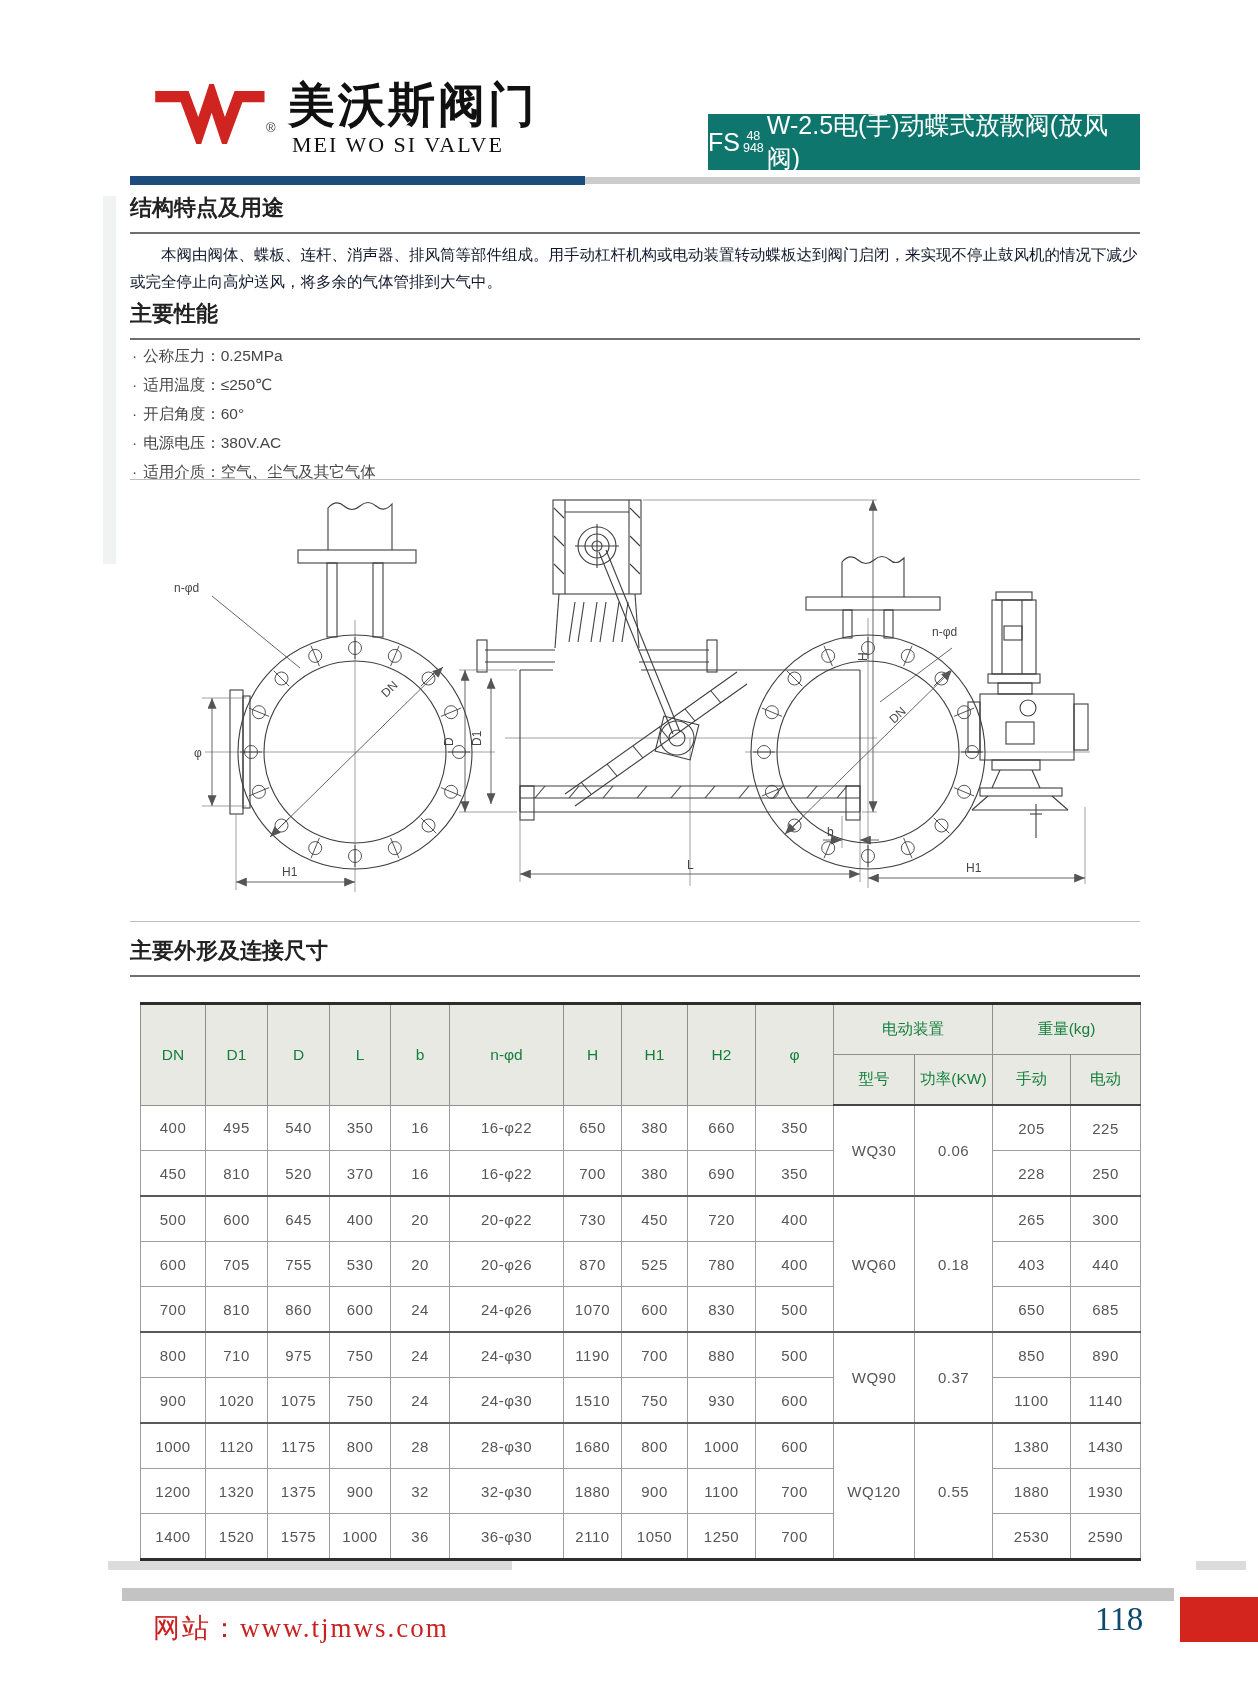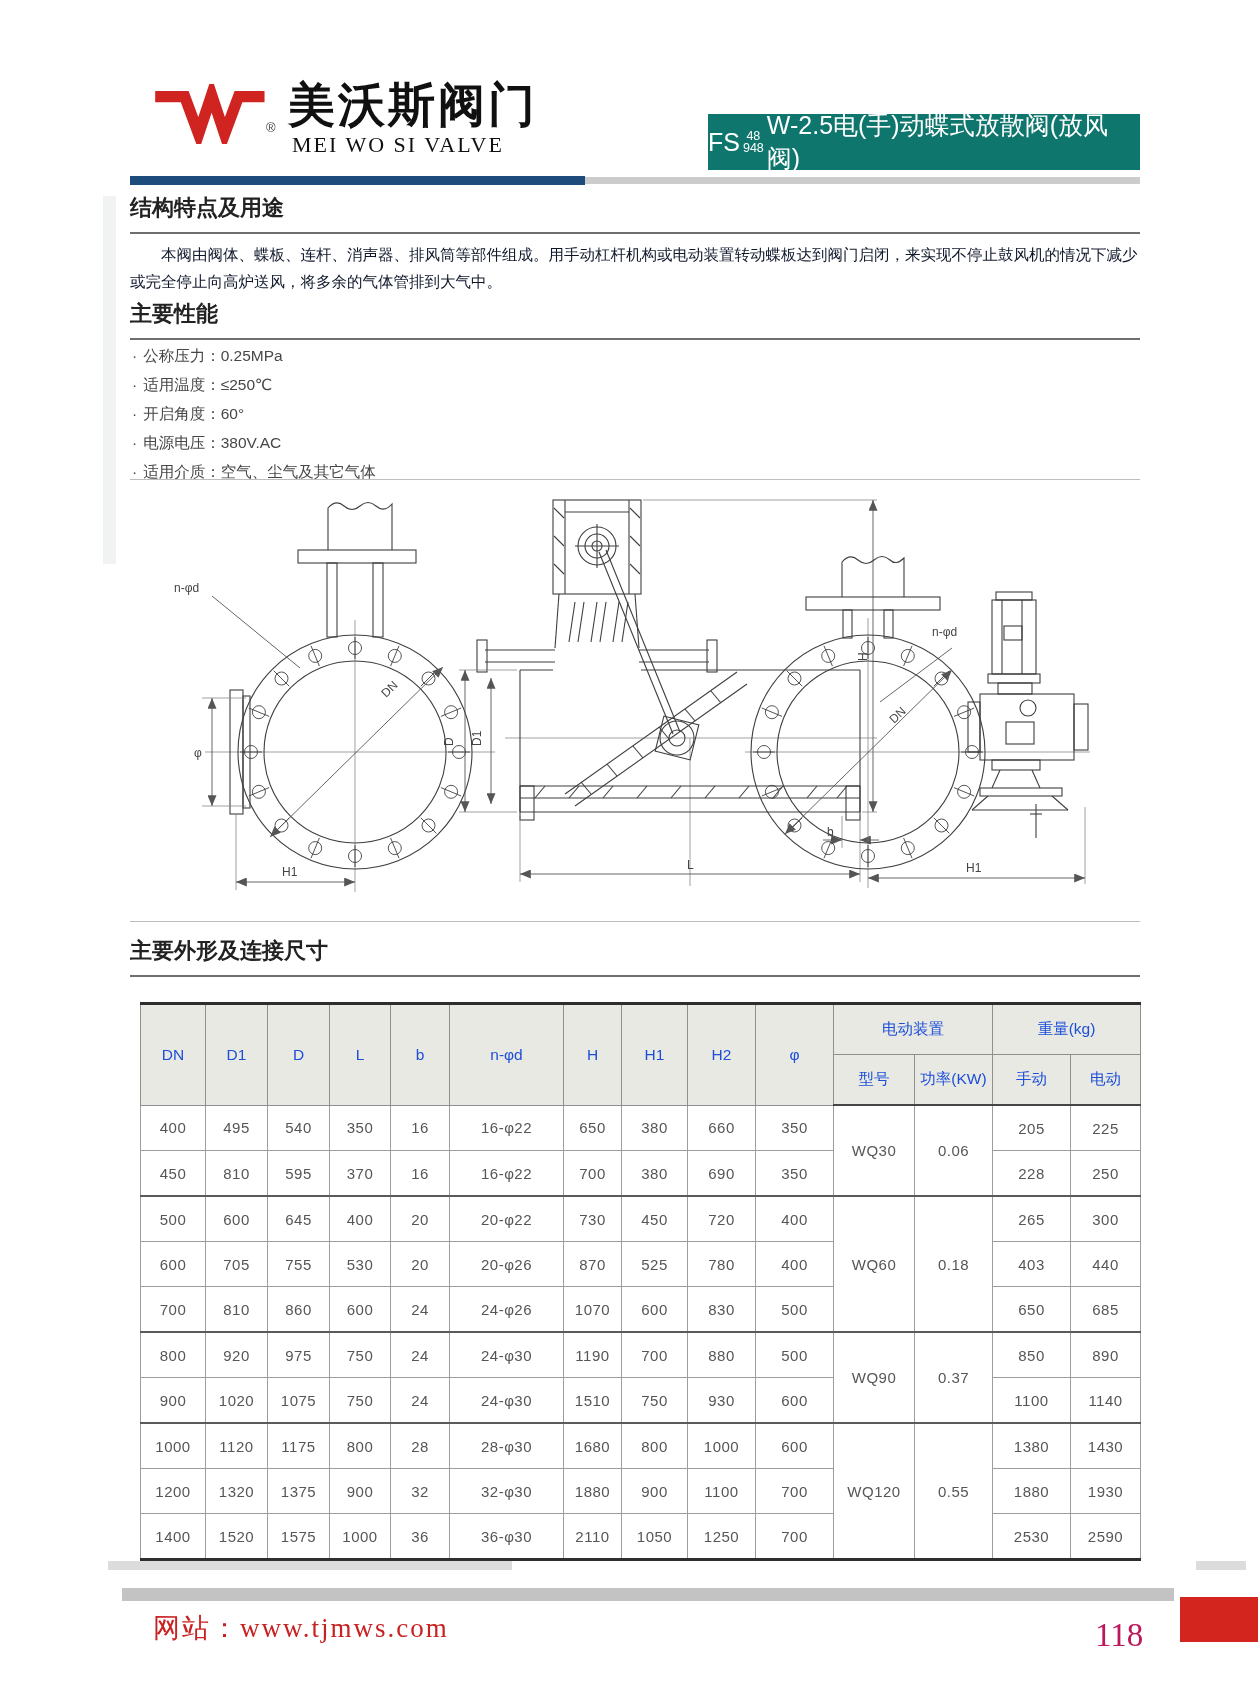--- a/index.html
+++ b/index.html
@@ -37,35 +37,35 @@
   svg.tech .thin{stroke:#7a7a7a;stroke-width:0.7;fill:none;}
   svg.tech .dim{stroke:#555;stroke-width:0.9;fill:none;}
   svg.tech text{fill:#444;font-size:12px;font-family:"Liberation Sans",sans-serif;}
   svg.tech .bolt-ring circle, svg.tech .bolt-ring line{stroke:#3f3f3f;stroke-width:0.9;fill:none;}
 
   
   .dim-table{left:140px;top:1002px;}
   table{border-collapse:collapse;table-layout:fixed;width:1000px;background:#fff;
         border-top:3px solid #2e2e2e;border-bottom:3px solid #2e2e2e;
         border-left:1px solid #7d7d7d;border-right:1px solid #7d7d7d;}
-  th{background:#e9e9e4;font-weight:400;color:#1d4ed8;border:1px solid #8f8f8f;
+  th{background:#e9e9e4;font-weight:400;color:#15803d;border:1px solid #8f8f8f;
      height:49px;font-size:15.5px;padding:0;}
   td{border:1px solid #9d9d9d;height:44px;text-align:center;font-size:15px;
      color:#565656;letter-spacing:0.5px;padding:0;}
   thead tr:last-child th{border-bottom:2px solid #454545;}
   tr.group-start td{border-top:2px solid #5a5a5a;}
 
   
   .foot-light-1{left:108px;top:1561px;width:404px;height:9px;background:#dcdcdc;}
   .foot-light-2{left:1196px;top:1561px;width:50px;height:9px;background:#dcdcdc;}
   .foot-bar{left:122px;top:1588px;width:1052px;height:13px;background:#c3c3c3;}
   .website{left:153px;top:1610px;font-size:27px;letter-spacing:2px;color:#c92121;
            font-family:"Liberation Serif","DejaVu Serif",serif;text-decoration:none;}
-  .page-num{left:1095px;top:1601px;font-size:33px;color:#be185d;
-            font-family:"Liberation Serif","DejaVu Serif",serif;margin-top:16px;}
+  .page-num{left:1095px;top:1601px;font-size:33px;color:#0c4a6e;
+            font-family:"Liberation Serif","DejaVu Serif",serif;}
   .red-block{left:1180px;top:1597px;width:78px;height:45px;background:#d3251d;}
 </style>
 </head>
 <body>
 
 <div class="page">
 
   <div>
     <svg class="abs logo-mark" viewBox="0 0 136 60">
       <polyline points="6,10 40,10 56,53 71,8 86,53 102,10 132,10" fill="none" stroke="#d02420" stroke-width="13" stroke-linecap="butt"></polyline>
@@ -407,21 +407,21 @@
             <td>660</td>
             <td>350</td>
             <td rowspan="2">WQ30</td>
             <td rowspan="2">0.06</td>
             <td>205</td>
             <td>225</td>
           </tr>
           <tr>
             <td>450</td>
             <td>810</td>
-            <td>595</td>
+            <td>520</td>
             <td>370</td>
             <td>16</td>
             <td>16-φ22</td>
             <td>700</td>
             <td>380</td>
             <td>690</td>
             <td>350</td>
             <td>228</td>
             <td>250</td>
           </tr>
@@ -464,21 +464,21 @@
             <td>24-φ26</td>
             <td>1070</td>
             <td>600</td>
             <td>830</td>
             <td>500</td>
             <td>650</td>
             <td>685</td>
           </tr>
           <tr class="group-start">
             <td>800</td>
-            <td>920</td>
+            <td>710</td>
             <td>975</td>
             <td>750</td>
             <td>24</td>
             <td>24-φ30</td>
             <td>1190</td>
             <td>700</td>
             <td>880</td>
             <td>500</td>
             <td rowspan="2">WQ90</td>
             <td rowspan="2">0.37</td>

